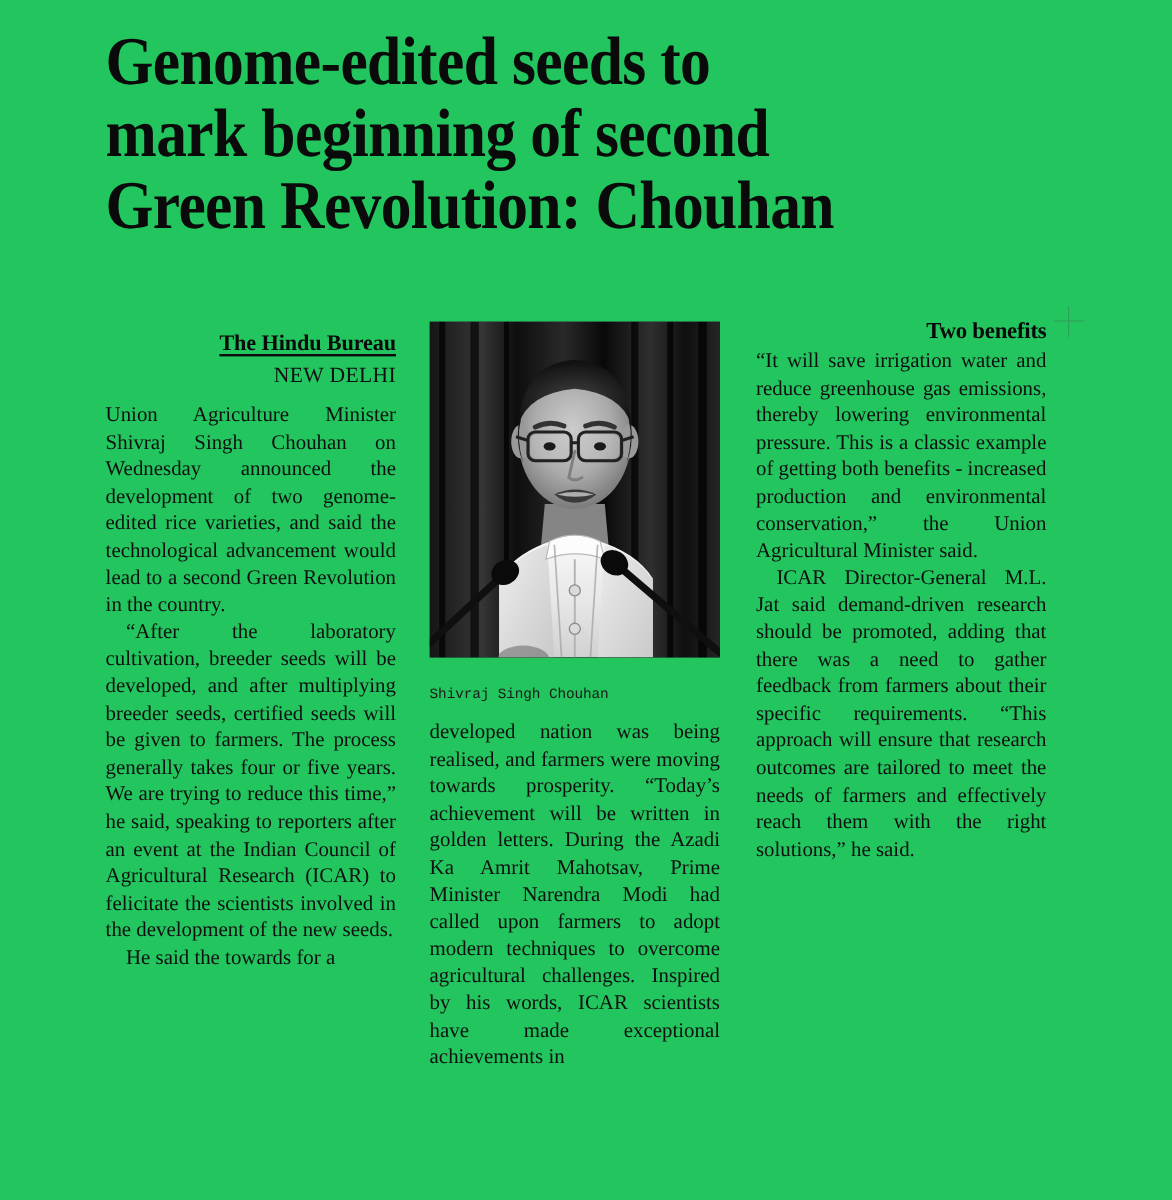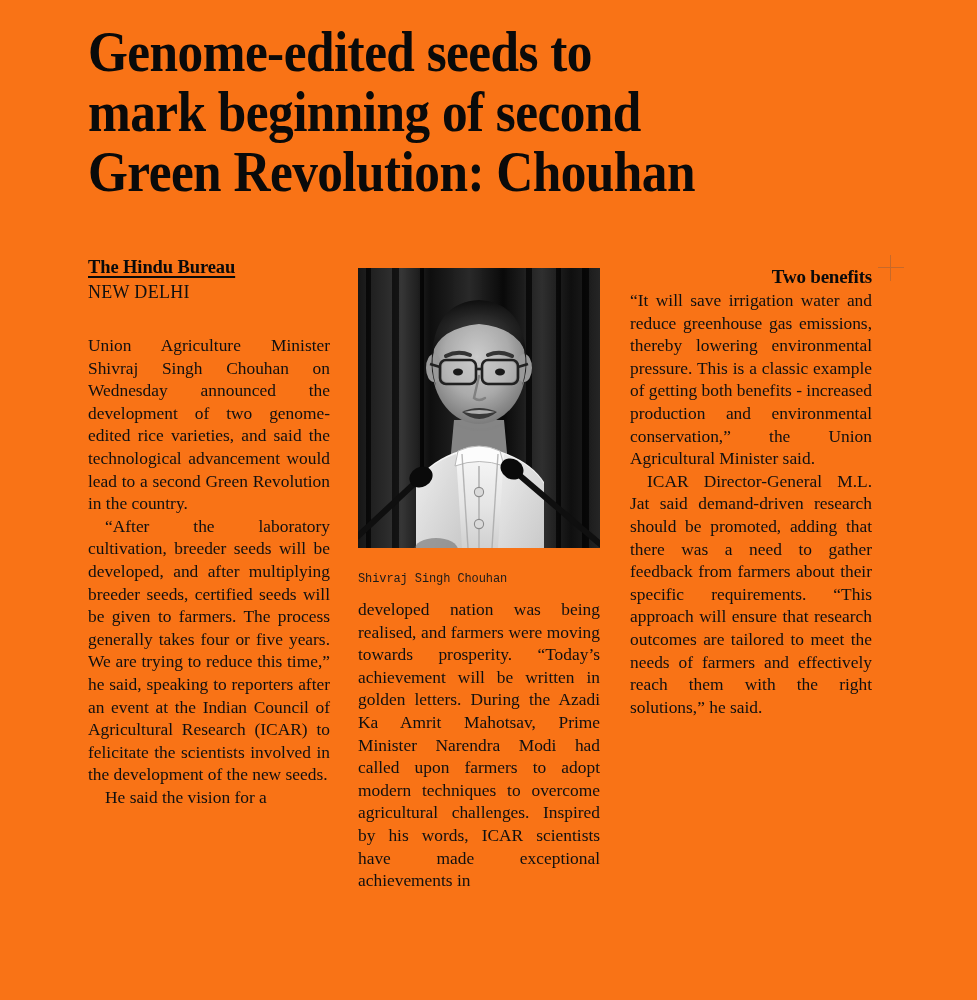--- a/index.html
+++ b/index.html
@@ -3,21 +3,21 @@
 <meta charset="utf-8">
 <title>Newspaper Clipping</title>
 <style>
   html,body{margin:0;padding:0;background:#ffffff;}
   body{
     width:977px;height:1000px;position:relative;overflow:hidden;
     font-family:"Liberation Serif","DejaVu Serif",serif;
     color:#111111;
     -webkit-font-smoothing:antialiased;
   }
-  .page{position:absolute;inset:0;background:#f97316;}
+  .page{position:absolute;inset:0;background:#22c55e;}
 
   
   .headline{
     position:absolute;left:88px;top:22px;width:790px;
     font-family:"Liberation Serif","DejaVu Serif",serif;
     font-weight:700;
     font-size:57px;
     line-height:60px;
     letter-spacing:-0.6px;
     color:#0a0a0a;
@@ -36,21 +36,21 @@
     color:#101010;
     hyphens:manual;
   }
   .col p{margin:0;}
   .col p.indent{text-indent:17px;}
   .col-1{left:88px;top:334px;width:242px;}
   .col-2{left:358px;top:598px;width:242px;}
   .col-3{left:630px;top:264px;width:242px;}
 
   
-  .byline{position:absolute;left:88px;top:256px;width:242px;}
+  .byline{position:absolute;left:88px;top:276px;width:242px;text-align:right;}
   .byline .bureau{
     font-size:18.5px;font-weight:700;color:#0a0a0a;
     text-decoration:underline;text-underline-offset:3px;
     text-decoration-thickness:1.6px;
     display:block;line-height:22px;letter-spacing:-0.1px;
   }
   .byline .dateline{
     display:block;font-size:18px;line-height:22px;margin-top:3px;
     color:#101010;letter-spacing:0.3px;
   }
@@ -201,21 +201,21 @@
 
         <ellipse cx="78" cy="282" rx="22" ry="12" fill="#6e665f" opacity="0.55"></ellipse>
       </svg>
     </div>
     <div class="caption">Shivraj Singh Chouhan</div>
   </div>
 
   <div class="col col-1">
     <p>Union Agriculture Minister Shivraj Singh Chouhan on Wednesday announced the development of two genome-edited rice varieties, and said the technological advancement would lead to a second Green Revolution in the country.</p>
     <p class="indent">“After the laboratory cultivation, breeder seeds will be developed, and after multiplying breeder seeds, certified seeds will be given to farmers. The process generally takes four or five years. We are trying to reduce this time,” he said, speaking to reporters after an event at the Indian Council of Agricultural Research (ICAR) to felicitate the scientists involved in the development of the new seeds.</p>
-    <p class="indent">He said the vision for a</p>
+    <p class="indent">He said the towards for a</p>
   </div>
 
   <div class="col col-2">
     <p>developed nation was being realised, and farmers were moving towards prosperity. “Today’s achievement will be written in golden letters. During the Azadi Ka Amrit Mahotsav, Prime Minister Narendra Modi had called upon farmers to adopt modern techniques to overcome agricultural challenges. Inspired by his words, ICAR scientists have made exceptional achievements in</p>
   </div>
 
   <div class="col col-3">
     <p class="subhead">Two benefits</p>
     <p>“It will save irrigation water and reduce greenhouse gas emissions, thereby lowering environmental pressure. This is a classic example of getting both benefits - increased production and environmental conservation,” the Union Agricultural Minister said.</p>
     <p class="indent">ICAR Director-General M.L. Jat said demand-driven research should be promoted, adding that there was a need to gather feedback from farmers about their specific requirements. “This approach will ensure that research outcomes are tailored to meet the needs of farmers and effectively reach them with the right solutions,” he said.</p>

